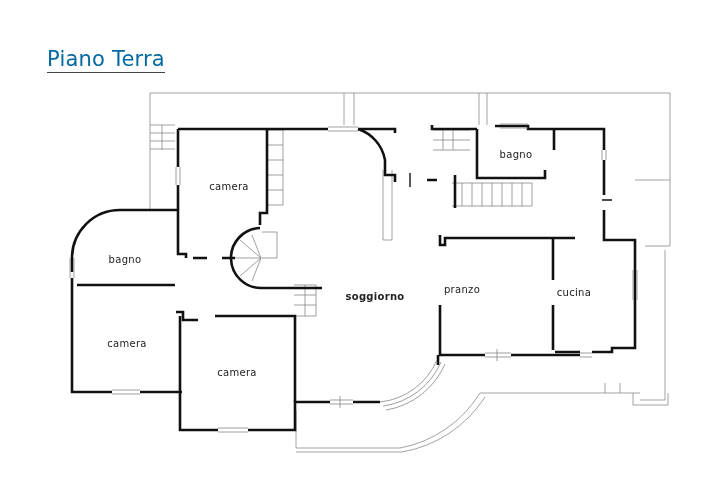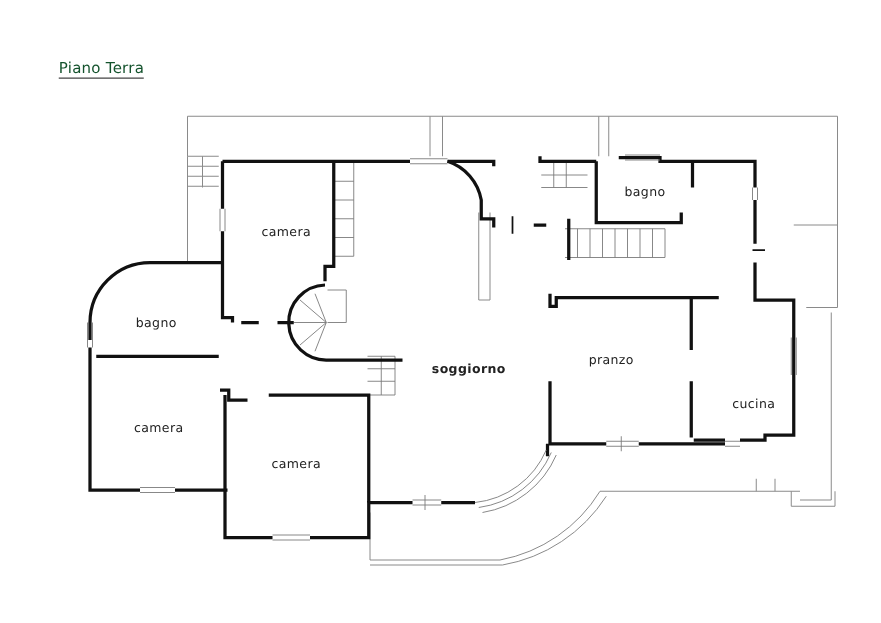--- a/index.html
+++ b/index.html
@@ -1,17 +1,17 @@
 <!DOCTYPE html>
 <html><head>
 <meta charset="utf-8">
 <style>
   html, body { margin: 0; padding: 0; background: #ffffff; }
   body { width: 705px; height: 498px; position: relative; overflow: hidden; font-family: "DejaVu Sans", sans-serif; }
-  .title { position: absolute; left: 47px; top: 47px; font-size: 12px; color: #14532d; border-bottom: 1.5px solid #444; padding-bottom: 1px; letter-spacing: 0.2px; }
+  .title { position: absolute; left: 47px; top: 47px; font-size: 21px; color: #0369a1; border-bottom: 1.5px solid #444; padding-bottom: 1px; letter-spacing: 0.2px; }
   svg { position: absolute; left: 0; top: 0; }
   .room-label { position: absolute; font-size: 10px; color: #222; letter-spacing: 0.3px; transform: translate(-50%, -50%); white-space: nowrap; }
   .w { fill: none; stroke: #111; stroke-width: 2.6; stroke-linejoin: miter; }
   .t { fill: none; stroke: #111; stroke-width: 1.4; }
   .g { fill: none; stroke: #8a8a8a; stroke-width: 0.8; }
   .g2 { fill: none; stroke: #777; stroke-width: 0.7; }
 </style>
 </head>
 <body>
 
@@ -93,15 +93,15 @@
     <path class="g2" d="M176 167 L176 185 M180 167 L180 185"></path>
     <path class="g2" d="M602 150 L602 160 M606 150 L606 160"></path>
   </g>
 </svg>
 
 <div class="room-label" style="left:229px;top:186px;">camera</div>
 <div class="room-label" style="left:125px;top:259px;">bagno</div>
 <div class="room-label" style="left:127px;top:343px;">camera</div>
 <div class="room-label" style="left:237px;top:372px;">camera</div>
 <div class="room-label" style="left:375px;top:296px;font-weight:bold;">soggiorno</div>
-<div class="room-label" style="left:489px;top:289px;text-align:right;">pranzo</div>
-<div class="room-label" style="left:603px;top:292px;margin-top:32px;">cucina</div>
+<div class="room-label" style="left:462px;top:289px;text-align:right;">pranzo</div>
+<div class="room-label" style="left:574px;top:292px;">cucina</div>
 <div class="room-label" style="left:516px;top:154px;">bagno</div>
 
 </body></html>

